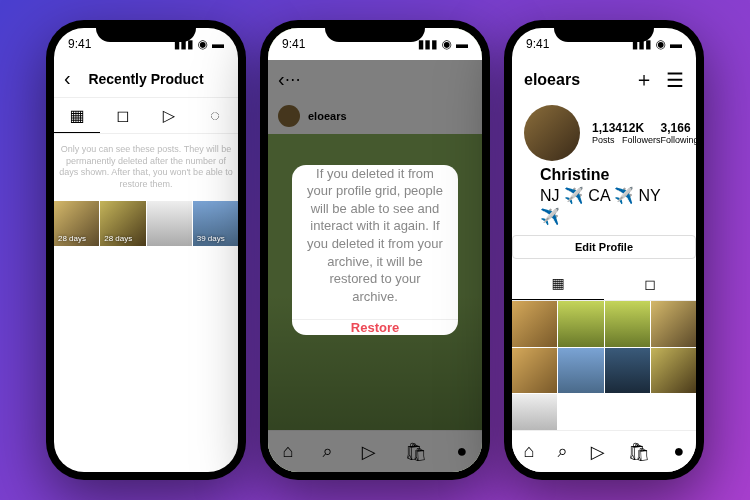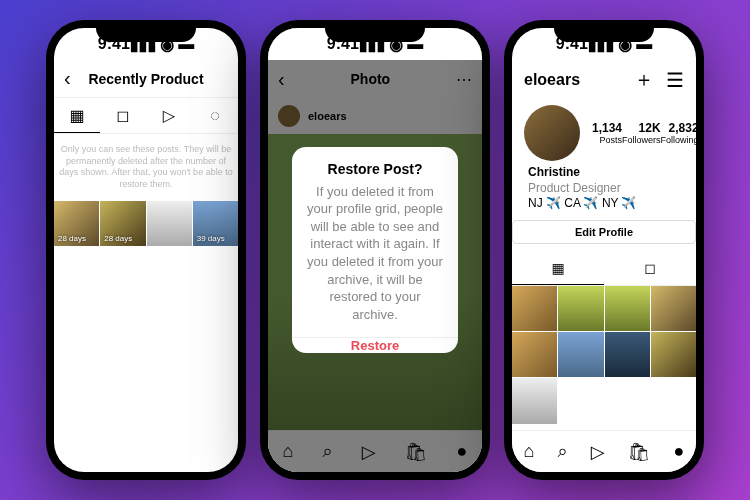--- a/index.html
+++ b/index.html
@@ -1,21 +1,21 @@
 <!DOCTYPE html>
 <html><head>
 <meta charset="utf-8">
 <style>
 *{margin:0;padding:0;box-sizing:border-box;font-family:-apple-system,BlinkMacSystemFont,sans-serif}
 body{width:750px;height:500px;background:linear-gradient(135deg,#4a3fcf 0%,#7b3fcf 40%,#a83fcf 100%);display:flex;align-items:center;justify-content:center;gap:14px;overflow:hidden}
 .phone{width:230px;height:460px;background:#000;border-radius:38px;padding:8px;position:relative;box-shadow:0 20px 60px rgba(0,0,0,.5)}
 .phone.side{width:200px}
 .screen{width:100%;height:100%;background:#fff;border-radius:30px;overflow:hidden;position:relative}
 .notch{position:absolute;top:0;left:50%;transform:translateX(-50%);width:100px;height:22px;background:#000;border-radius:0 0 14px 14px;z-index:10}
-.status{height:32px;display:flex;justify-content:center;align-items:center;padding:0 14px;font-size:16px;font-weight:700}
+.status{height:32px;display:flex;justify-content:space-between;align-items:center;padding:0 14px;font-size:12px;font-weight:400}
 .status .right{display:flex;gap:4px;align-items:center}
 .header{height:38px;display:flex;align-items:center;justify-content:center;position:relative;border-bottom:1px solid #eee}
 .header .back{position:absolute;left:10px;font-size:20px}
 .header .title{font-size:14px;font-weight:600}
 .tabs{height:36px;display:flex;border-bottom:1px solid #eee}
 .tab{flex:1;display:flex;align-items:center;justify-content:center;font-size:16px}
 .tab.active{border-bottom:1px solid #000}
 .info{font-size:9px;color:#bbb;text-align:center;padding:10px 4px;line-height:1.3}
 .grid3{display:grid;grid-template-columns:repeat(4,1fr);gap:1px}
 .thumb{aspect-ratio:1;background:#555;position:relative;overflow:hidden}
@@ -26,24 +26,24 @@
 .modal{width:78%;background:#fff;border-radius:14px;overflow:hidden}
 .modal-title{font-size:14px;font-weight:700;text-align:center;padding:14px 12px 6px}
 .modal-body{font-size:13px;color:#888;text-align:center;padding:0 14px 14px;line-height:1.35}
 .modal-btn{border-top:1px solid #eee;text-align:center;font-size:13px}
 .modal-btn.restore{color:#ed4956;font-weight:600}
 .profile-hdr{display:flex;align-items:center;padding:6px 12px}
 .profile-hdr .uname{font-size:16px;font-weight:700;flex:1}
 .profile-hdr .plus,.profile-hdr .menu{font-size:20px;margin-left:12px}
 .profile-row{display:flex;align-items:center;padding:6px 12px 4px;gap:12px}
 .avatar{width:56px;height:56px;border-radius:50%;background:linear-gradient(135deg,#8a6d3b,#3a2a18);position:relative;flex-shrink:0}
-.stats{flex:1;display:flex;justify-content:space-around;text-align:right}
+.stats{flex:1;display:flex;justify-content:space-around;text-align:left}
 .stat{font-size:9px}
 .stat .num{font-size:12px;font-weight:700;display:block}
-.bio{padding:0 16px;font-size:12px;line-height:1.3}
+.bio{padding:0 28px;font-size:16px;line-height:1.3}
 .bio .name{font-weight:600}
 .bio .role{color:#888}
 .edit-btn{margin:8px 0;border:1px solid #ddd;border-radius:4px;text-align:center;padding:5px;font-size:11px;font-weight:600}
 .ptabs{height:34px;display:flex;border-bottom:1px solid #eee}
 .ptab{flex:1;display:flex;align-items:center;justify-content:center;font-size:14px}
 .ptab.active{border-bottom:1px solid #000}
 .photo-bg{position:absolute;inset:0;background:linear-gradient(#8bb35c 60%,#5a7a3c 100%)}
 .photo-hdr{position:absolute;top:32px;left:0;right:0;height:38px;display:flex;align-items:center;padding:0 10px;background:#fff}
 .photo-hdr .back{font-size:20px}
 .photo-hdr .pt{flex:1;text-align:center;font-size:14px;font-weight:600}
@@ -108,37 +108,35 @@
     <div class="status" style="position:relative;z-index:2;background:#fff">
       <span>9:41</span>
       <span class="right">
           <span>▮▮▮</span>
           <span>◉</span>
           <span>▬</span>
         </span>
     </div>
     <div class="photo-hdr">
       <span class="back">‹</span>
-      <span class="pt">Photo</span>
       <span>⋯</span>
     </div>
     <div class="photo-meta">
       <div class="mini-av"></div>
       <span class="name">eloears</span>
     </div>
     <div class="bottom-nav">
       <span class="nav-icon">⌂</span>
       <span class="nav-icon">⌕</span>
       <span class="nav-icon">▷</span>
       <span class="nav-icon">🛍︎</span>
       <span class="nav-icon">●</span>
     </div>
     <div class="modal-backdrop">
       <div class="modal">
-        <div class="modal-title">Restore Post?</div>
         <div class="modal-body">If you deleted it from your profile grid, people will be able to see and interact with it again. If you deleted it from your archive, it will be restored to your archive.</div>
         <div class="modal-btn restore">Restore</div>
       </div>
     </div>
   </div>
 </div>
 
 <div class="phone side">
   <div class="notch"></div>
   <div class="screen">
@@ -153,26 +151,25 @@
     <div class="profile-hdr">
       <span class="uname">eloears</span>
       <span class="plus">＋</span>
       <span class="menu">☰</span>
     </div>
     <div class="profile-row">
       <div class="avatar"></div>
       <div class="stats">
         <div class="stat"><span class="num">1,134</span><span>Posts</span></div>
         <div class="stat"><span class="num">12K</span><span>Followers</span></div>
-        <div class="stat"><span class="num">2,832</span><span>Following</span></div>
+        <div class="stat"><span class="num">3,166</span><span>Following</span></div>
       </div>
     </div>
     <div class="bio">
       <div class="name">Christine</div>
-      <div class="role">Product Designer</div>
       <div>NJ ✈️ CA ✈️ NY ✈️</div>
     </div>
     <div class="edit-btn">Edit Profile</div>
     <div class="ptabs">
       <div class="ptab active">▦</div>
       <div class="ptab">◻</div>
     </div>
     <div class="grid3">
       <div class="thumb sw-d"></div>
       <div class="thumb sw-c"></div>

